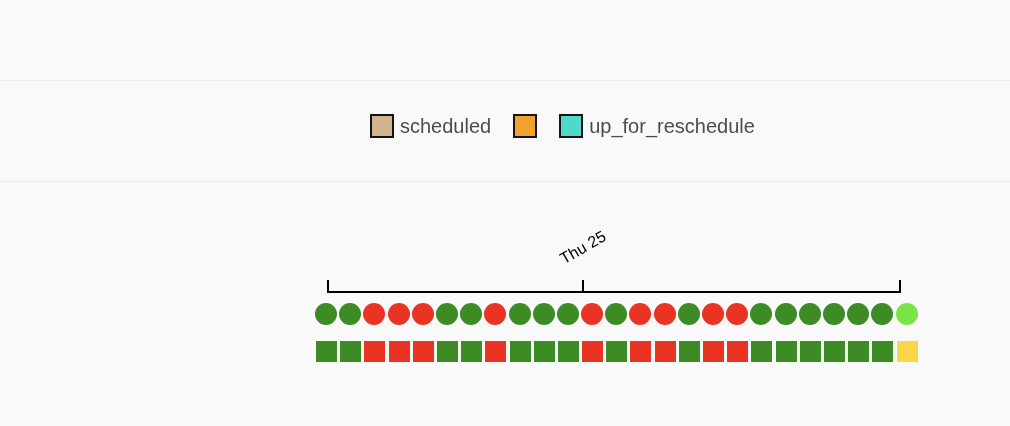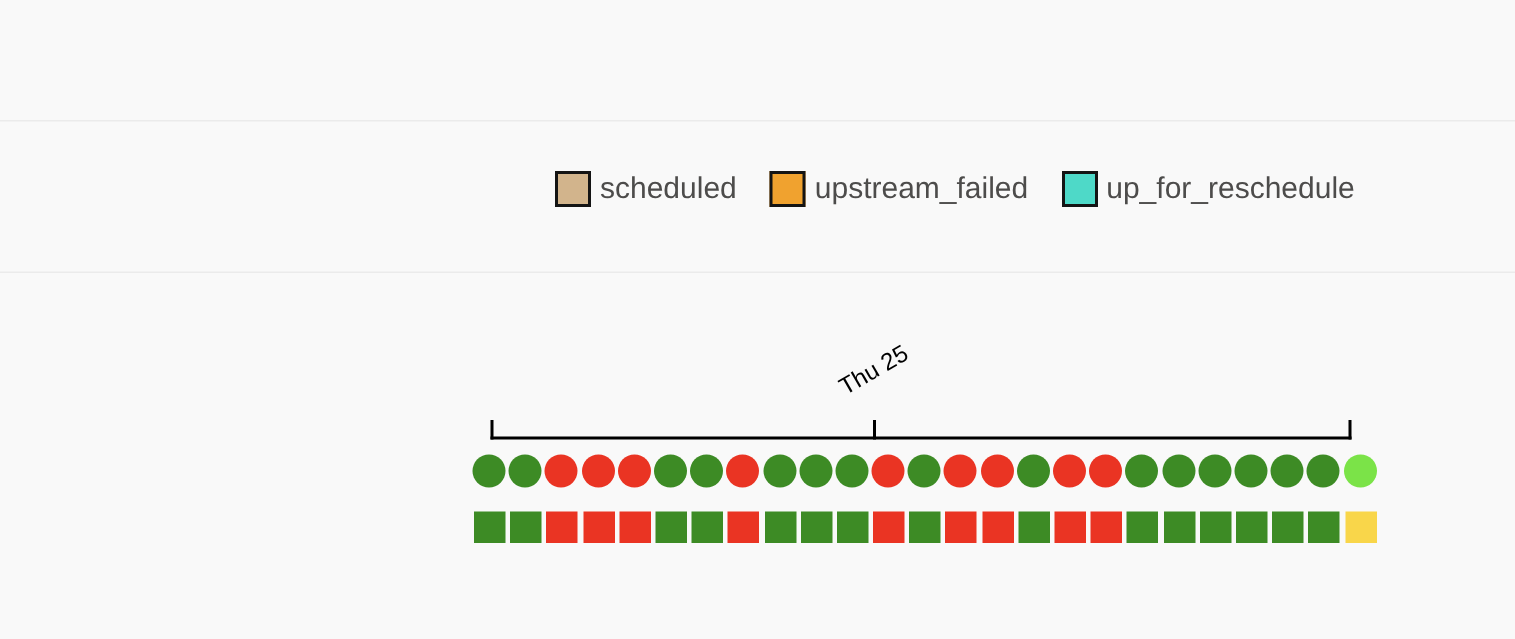--- a/index.html
+++ b/index.html
@@ -42,21 +42,20 @@
 
 <div class="divider" id="divider-top"></div>
 
 <div class="legend" id="legend">
     <div class="legend-item">
       <span class="swatch" style="background: rgb(210, 180, 140);"></span>
       <span class="legend-label">scheduled</span>
     </div>
     <div class="legend-item">
       <span class="swatch" style="background: rgb(240, 162, 47);"></span>
-      <span class="legend-label">upstream_failed</span>
     </div>
     <div class="legend-item">
       <span class="swatch" style="background: rgb(78, 217, 200);"></span>
       <span class="legend-label">up_for_reschedule</span>
     </div>
   </div>
 
 <div class="divider" id="divider-bottom"></div>
 
 <div>

